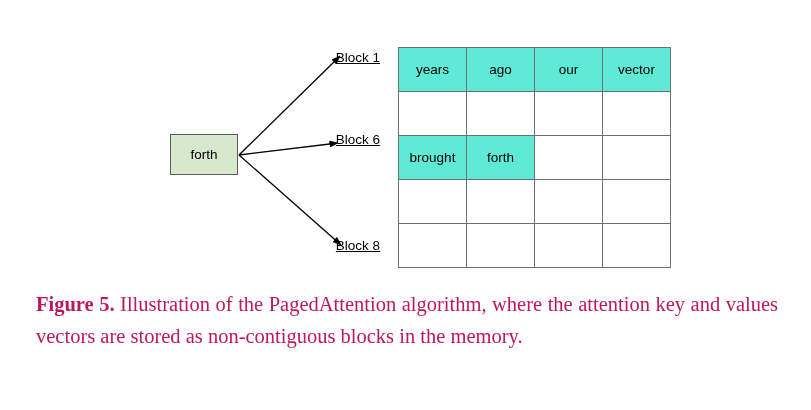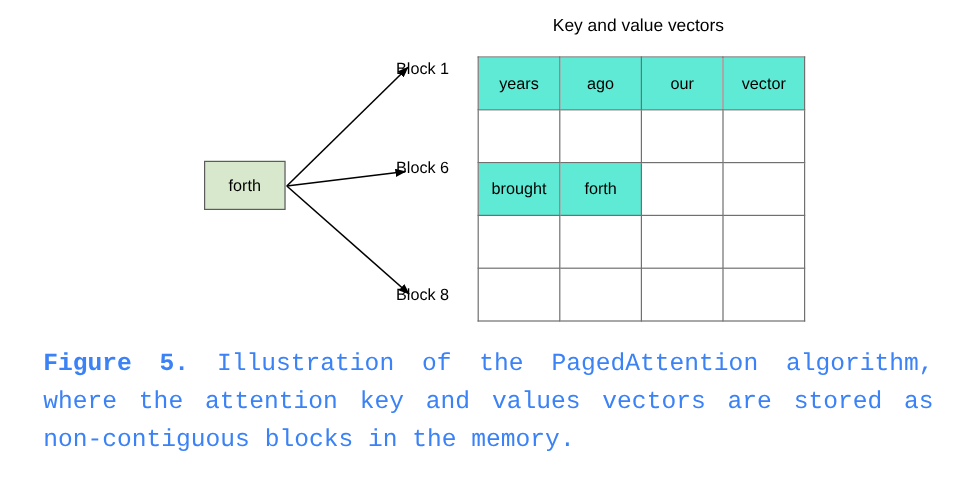--- a/index.html
+++ b/index.html
@@ -71,24 +71,25 @@
     top: 0;
     width: 811px;
     height: 282px;
     pointer-events: none;
   }
 
   
   .block-label {
     position: absolute;
     width: 56px;
-    text-align: left;
+    text-align: center;
     font-size: 13.5px;
     line-height: 16px;
     white-space: nowrap;
+    text-decoration: underline;
   }
   #block-label-0 { left: 330px; top: 238px; }
   #block-label-1 { left: 330px; top: 50px; }
   #block-label-2 { left: 330px; top: 132px; }
 
   
   #grid {
     position: absolute;
     left: 398px;
     top: 47px;
@@ -111,38 +112,37 @@
   #grid td.filled {
     background: #5eead4;
   }
 
   
   #caption {
     position: absolute;
     left: 36px;
     top: 288px;
     width: 742px;
-    font-family: Liberation Mono, monospace;
+    font-family: Liberation Serif, serif;
     font-size: 20.5px;
     line-height: 32px;
     text-align: justify;
-    color: #3b82f6;
+    color: #be185d;
   }
   #caption .cap-figno {
     font-weight: bold;
   }
 </style>
 </head>
 <body>
 
 <div id="page">
 
   <div id="figure">
 
-    <div id="grid-title">Key and value vectors</div>
 
 
     <div id="query-box">
       <span class="cell-text">forth</span>
     </div>
 
     <svg id="arrows" viewBox="0 0 811 282" width="811" height="282">
       <defs>
         <marker id="arrowhead" markerWidth="9" markerHeight="7" refX="8.5" refY="3.5" orient="auto" markerUnits="userSpaceOnUse">
           <polygon points="0 0, 9 3.5, 0 7" fill="#000000"></polygon>

